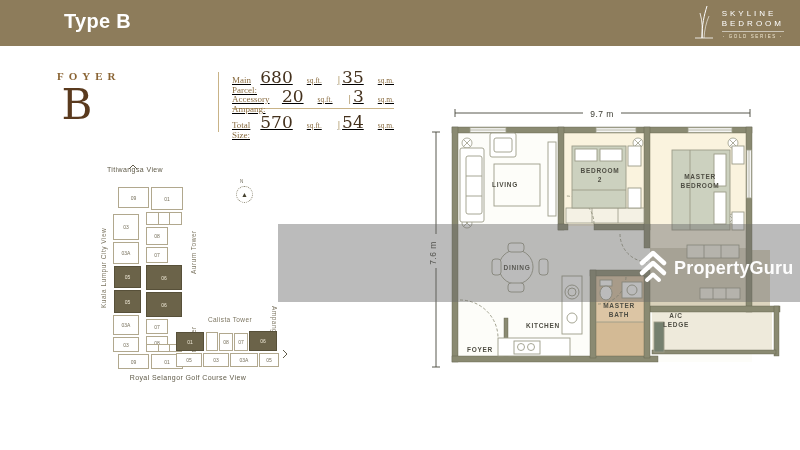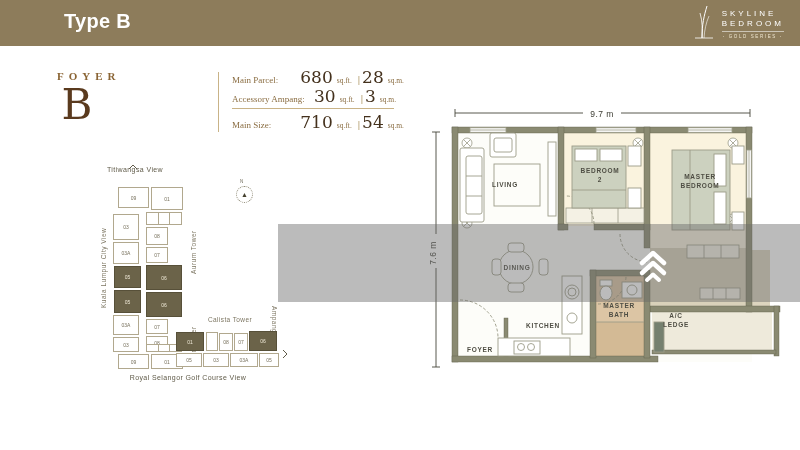--- a/index.html
+++ b/index.html
@@ -14,24 +14,24 @@
   .b3{font-size:4.5px;letter-spacing:1.6px;color:#efe6cf;border-top:1px solid rgba(255,255,255,.55);margin-top:2px;padding-top:2px;text-align:center;}
   
   .type-label{position:absolute;left:52px;top:70px;width:50px;text-align:center;font-family:"Liberation Serif",serif;
               font-weight:bold;font-size:11px;letter-spacing:5px;padding-left:5px;box-sizing:border-box;color:#8a6434;}
   .type-letter{position:absolute;left:52px;top:80px;width:50px;text-align:center;font-family:"DejaVu Serif",serif;
                font-size:42px;color:#5a3a1e;}
   .bed-bath{position:absolute;left:120px;top:96px;font-family:"Liberation Serif",serif;font-size:14px;color:#6d563b;line-height:1.4;}
   
   .size-vrule{position:absolute;left:218px;top:72px;width:1px;height:60px;background:#c9b387;}
   .size-table{position:absolute;left:232px;top:67px;width:176px;}
-  .srow{display:flex;align-items:baseline;height:19px;}
+  .srow{display:flex;align-items:baseline;height:19px;text-decoration:underline;}
   .slabel{width:82px;font-family:"Liberation Serif",serif;font-size:9px;color:#8a6d42;}
   .snum{font-family:"DejaVu Serif",serif;font-size:17px;color:#44311d;}
-  .sunit{font-family:"Liberation Serif",serif;font-size:7.5px;color:#8a6d42;margin:0 4px;text-align:right;}
+  .sunit{font-family:"Liberation Serif",serif;font-size:7.5px;color:#8a6d42;margin:0 14px;text-align:right;}
   .ssep{font-size:9px;color:#b09868;margin:0 2px;}
   .size-hr{height:1px;background:#c9b387;width:162px;margin:3px 0 3px;}
   
   .uc{position:absolute;box-sizing:border-box;border:1px solid #b1a88e;background:#fff;display:flex;
       align-items:center;justify-content:center;font-size:5px;color:#77705c;}
   .uc.hl{background:#6b6349;border-color:#575039;color:#eee8d6;}
   .strip{position:absolute;box-sizing:border-box;border:1px solid #b1a88e;background:#fff;display:flex;}
   .strip i{flex:1;border-right:1px solid #b1a88e;}
   .strip i:last-child{border-right:none;}
   .vtxt{position:absolute;font-size:6.5px;color:#7c7561;letter-spacing:.5px;white-space:nowrap;
@@ -80,35 +80,35 @@
   <div class="type-label">FOYER</div>
   <div class="type-letter">B</div>
 
   <div class="size-vrule"></div>
   <div class="size-table">
     <div class="srow">
       <span class="slabel">Main Parcel:</span>
       <span class="snum">680</span>
       <span class="sunit">sq.ft.</span>
       <span class="ssep">|</span>
-      <span class="snum">28</span>
+      <span class="snum">35</span>
       <span class="sunit">sq.m.</span>
     </div>
     <div class="srow">
       <span class="slabel">Accessory Ampang:</span>
-      <span class="snum">30</span>
+      <span class="snum">20</span>
       <span class="sunit">sq.ft.</span>
       <span class="ssep">|</span>
       <span class="snum">3</span>
       <span class="sunit">sq.m.</span>
     </div>
     <div class="size-hr"></div>
     <div class="srow">
-      <span class="slabel">Main Size:</span>
-      <span class="snum">710</span>
+      <span class="slabel">Total Size:</span>
+      <span class="snum">570</span>
       <span class="sunit">sq.ft.</span>
       <span class="ssep">|</span>
       <span class="snum">54</span>
       <span class="sunit">sq.m.</span>
     </div>
   </div>
 
   <div class="viewtxt" style="left:80px;top:166px;width:110px;">Titiwangsa View</div>
   <span class="arrow" style="left:128px;top:156px;">
     <svg width="10" height="6">
@@ -332,15 +332,16 @@
 
   <div class="wmband"></div>
   <div class="wm">
     <span>
       <svg width="30" height="36" viewBox="0 0 30 36">
         <path d="M4,15 L15,5 L26,15" fill="none" stroke="#fff" stroke-width="4.5" stroke-linejoin="round" stroke-linecap="round"></path>
         <path d="M4,25 L15,15 L26,25" fill="none" stroke="#fff" stroke-width="4.5" stroke-linejoin="round" stroke-linecap="round"></path>
         <path d="M9,32 L15,26.5 L21,32" fill="none" stroke="#fff" stroke-width="4" stroke-linejoin="round" stroke-linecap="round"></path>
       </svg>
     </span>
+    <span class="wm-text">PropertyGuru</span>
   </div>
 
 </div>
 
 </body></html>

